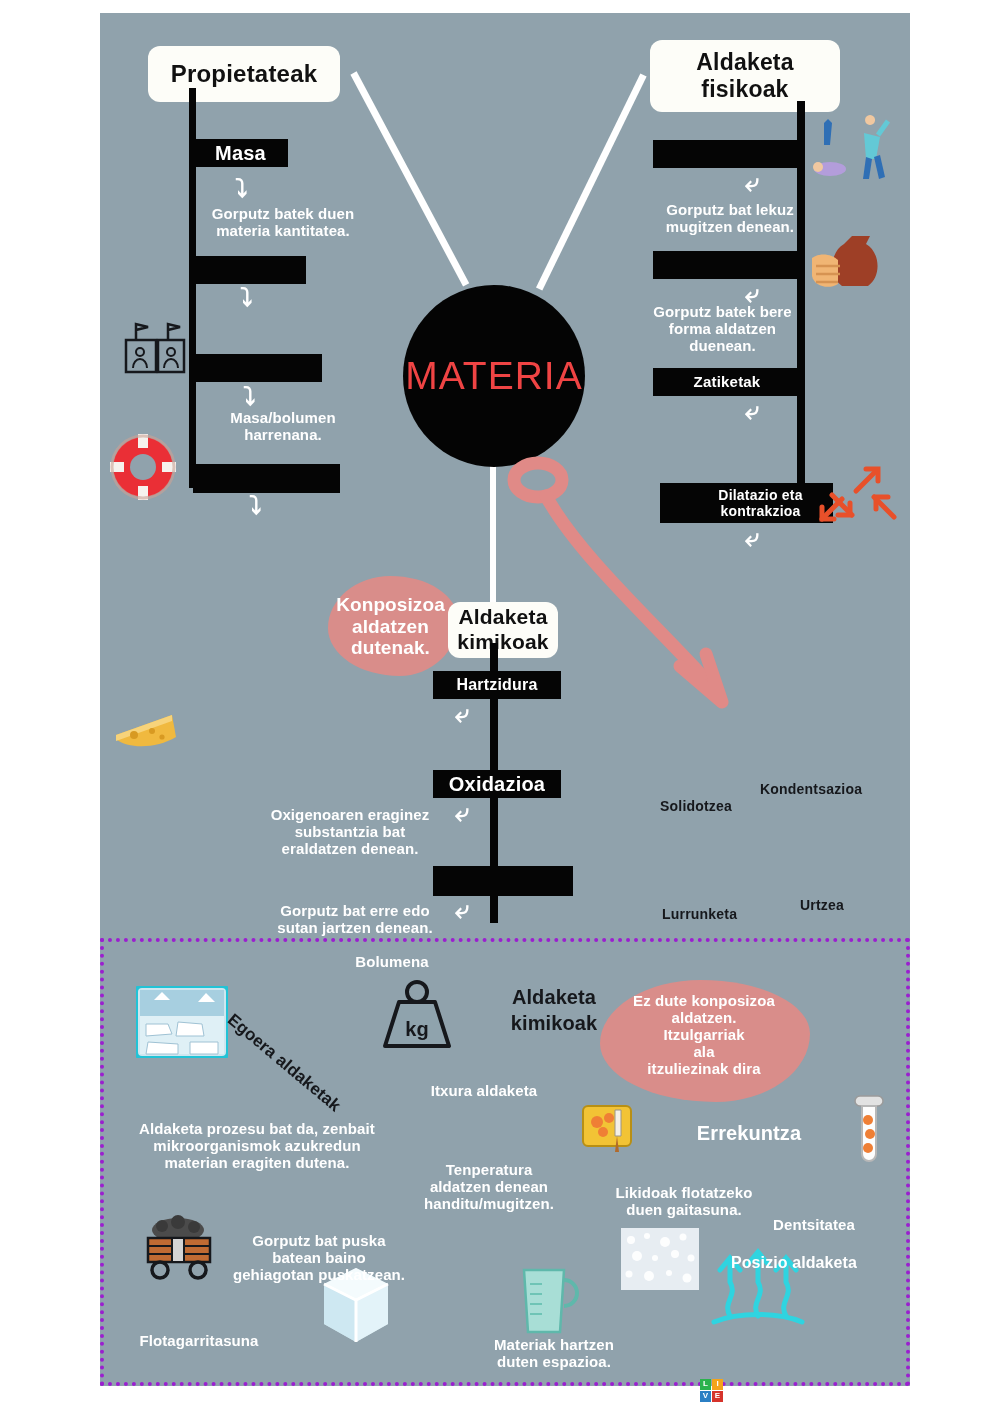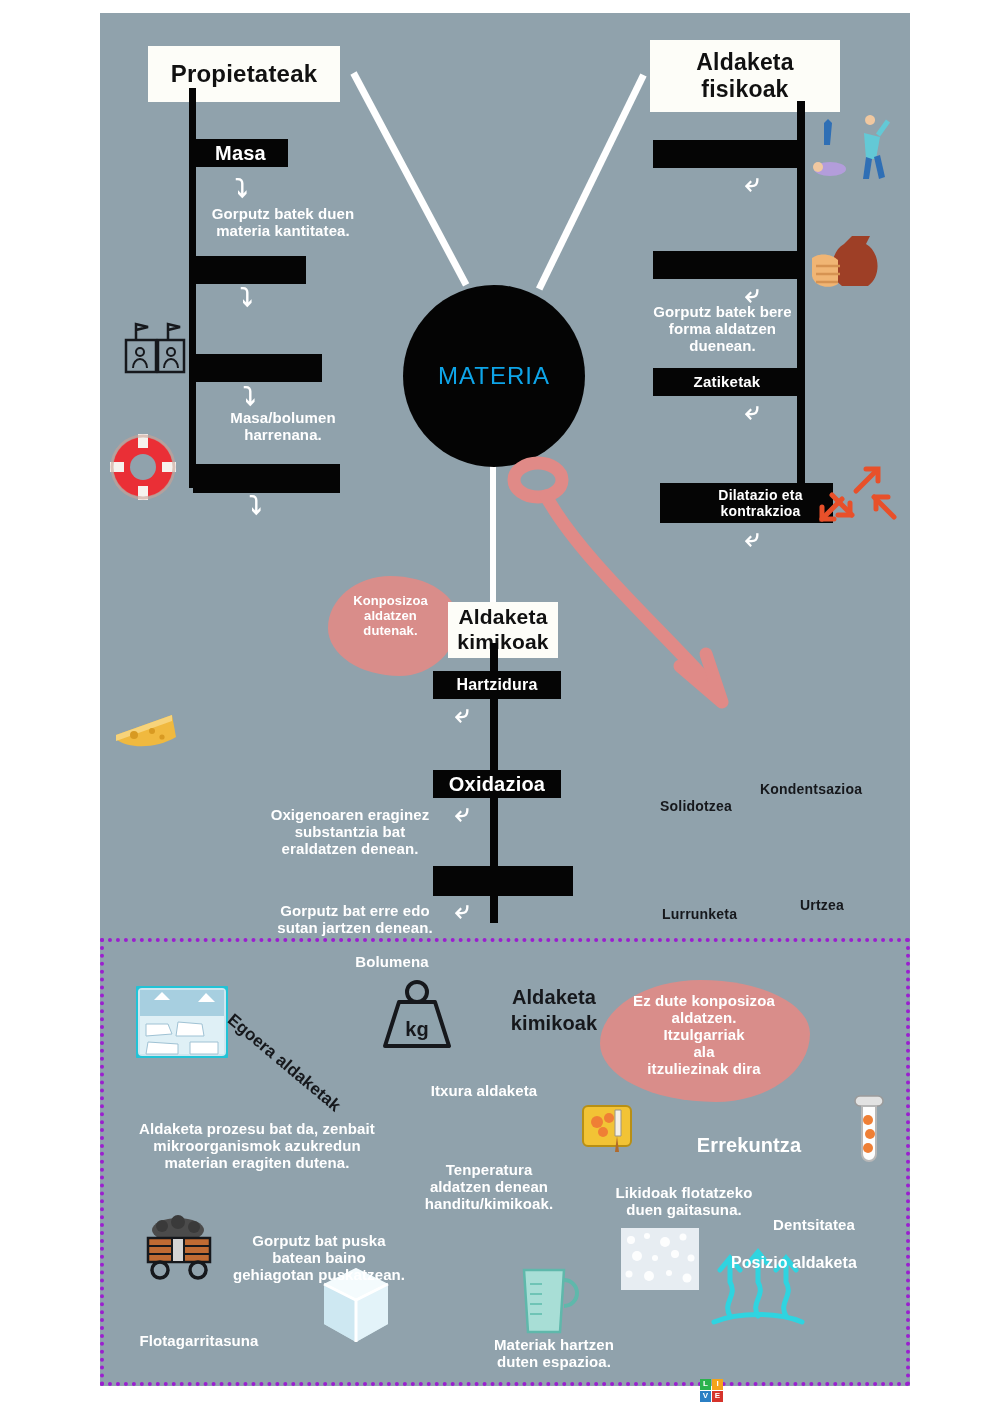--- a/index.html
+++ b/index.html
@@ -30,20 +30,21 @@
     position: absolute;
     background: #fdfdf8;
     color: #111111;
     font-weight: 700;
     text-align: center;
     line-height: 1.18;
     letter-spacing: .2px;
     display: flex;
     align-items: center;
     justify-content: center;
+    border-radius: 12px;
   }
   #card-propietateak {
     left: 48px; top: 33px; width: 192px; height: 56px;
     font-size: 24px;
   }
   #card-fisikoak {
     left: 550px; top: 27px; width: 190px; height: 72px;
     font-size: 23px;
   }
   #card-kimikoak {
@@ -66,25 +67,25 @@
     letter-spacing: .2px;
   }
 
   
   #materia-circle {
     position: absolute;
     left: 303px; top: 272px;
     width: 182px; height: 182px;
     border-radius: 50%;
     background: #040404;
-    color: #0ea5e9;
+    color: #ef4444;
     display: flex;
     align-items: center;
     justify-content: center;
-    font-size: 24px;
+    font-size: 39px;
     letter-spacing: 1px;
     font-weight: 400;
   }
 
   
   .stem {
     position: absolute;
     background: #050505;
   }
   .white-line {
@@ -221,38 +222,40 @@
   <div class="box" style="left:93px; top:451px; width:147px; height:29px;"></div>
   <span class="arrow" style="left:149px; top:480px;">⤵</span>
 
   <div class="title-card" id="card-fisikoak" style="white-space:pre-line;">Aldaketa
 fisikoak</div>
 
   <div class="stem" style="left:697px; top:88px; width:8px; height:420px;"></div>
 
   <div class="box" style="left:553px; top:127px; width:150px; height:28px;"></div>
   <span class="arrow" style="left:645px; top:157px;">⤶</span>
+  <div class="desc" style="left:530px; top:188px; width:200px; white-space:pre-line;">Gorputz bat lekuz
+mugitzen denean.</div>
 
   <div class="box" style="left:553px; top:238px; width:150px; height:28px;"></div>
   <span class="arrow" style="left:645px; top:268px;">⤶</span>
   <div class="desc" style="left:520px; top:290px; width:205px; white-space:pre-line;">Gorputz batek bere
 forma aldatzen
 duenean.</div>
 
   <div class="box" style="left:553px; top:355px; width:148px; height:28px;">Zatiketak</div>
   <span class="arrow" style="left:645px; top:385px;">⤶</span>
 
   <div class="box" style="left:560px; top:470px; width:145px; height:40px; font-size:14px; white-space:pre-line;padding-left:28px;">Dilatazio eta
 kontrakzioa</div>
   <span class="arrow" style="left:645px; top:512px;">⤶</span>
 
   <div id="materia-circle">MATERIA</div>
 
   <div class="brush" style="left:228px; top:563px; width:130px; height:100px;"></div>
-  <div class="desc" style="left:228px; top:581px; width:125px; white-space:pre-line; font-size:13px;">Konposizoa
+  <div class="desc" style="left:228px; top:581px; width:125px; white-space:pre-line; font-size:19px;">Konposizoa
 aldatzen
 dutenak.</div>
 
   <div class="title-card" id="card-kimikoak" style="white-space:pre-line;">Aldaketa
 kimikoak</div>
 
   <div class="stem" style="left:390px; top:630px; width:8px; height:280px;"></div>
 
   <div class="box" style="left:333px; top:658px; width:128px; height:28px; font-size:16px;">Hartzidura</div>
   <span class="arrow" style="left:355px; top:688px;">⤶</span>
@@ -447,25 +450,25 @@
 Itzulgarriak
 ala
 itzuliezinak dira</div>
 
   <div class="bank-word" style="left:290px; top:140px; width:180px;">Itxura aldaketa</div>
 
   <div class="bank-word" style="left:8px; top:178px; width:290px; white-space:pre-line;">Aldaketa prozesu bat da, zenbait
 mikroorganismok azukredun
 materian eragiten dutena.</div>
 
-  <div class="bank-word big" style="left:555px; top:192px; width:180px; color:#ffffff;">Errekuntza</div>
+  <div class="bank-word big" style="left:555px; top:180px; width:180px; color:#ffffff;">Errekuntza</div>
 
   <div class="bank-word" style="left:290px; top:219px; width:190px; white-space:pre-line;">Tenperatura
 aldatzen denean
-handitu/kimikoak.</div>
+handitu/mugitzen.</div>
 
   <div class="bank-word" style="left:90px; top:290px; width:250px; white-space:pre-line;">Gorputz bat puska
 batean baino
 gehiagotan puskatzean.</div>
 
   <div class="bank-word" style="left:480px; top:242px; width:200px; white-space:pre-line;">Likidoak flotatzeko
 duen gaitasuna.</div>
 
   <div class="bank-word" style="left:640px; top:274px; width:140px;">Dentsitatea</div>
 

